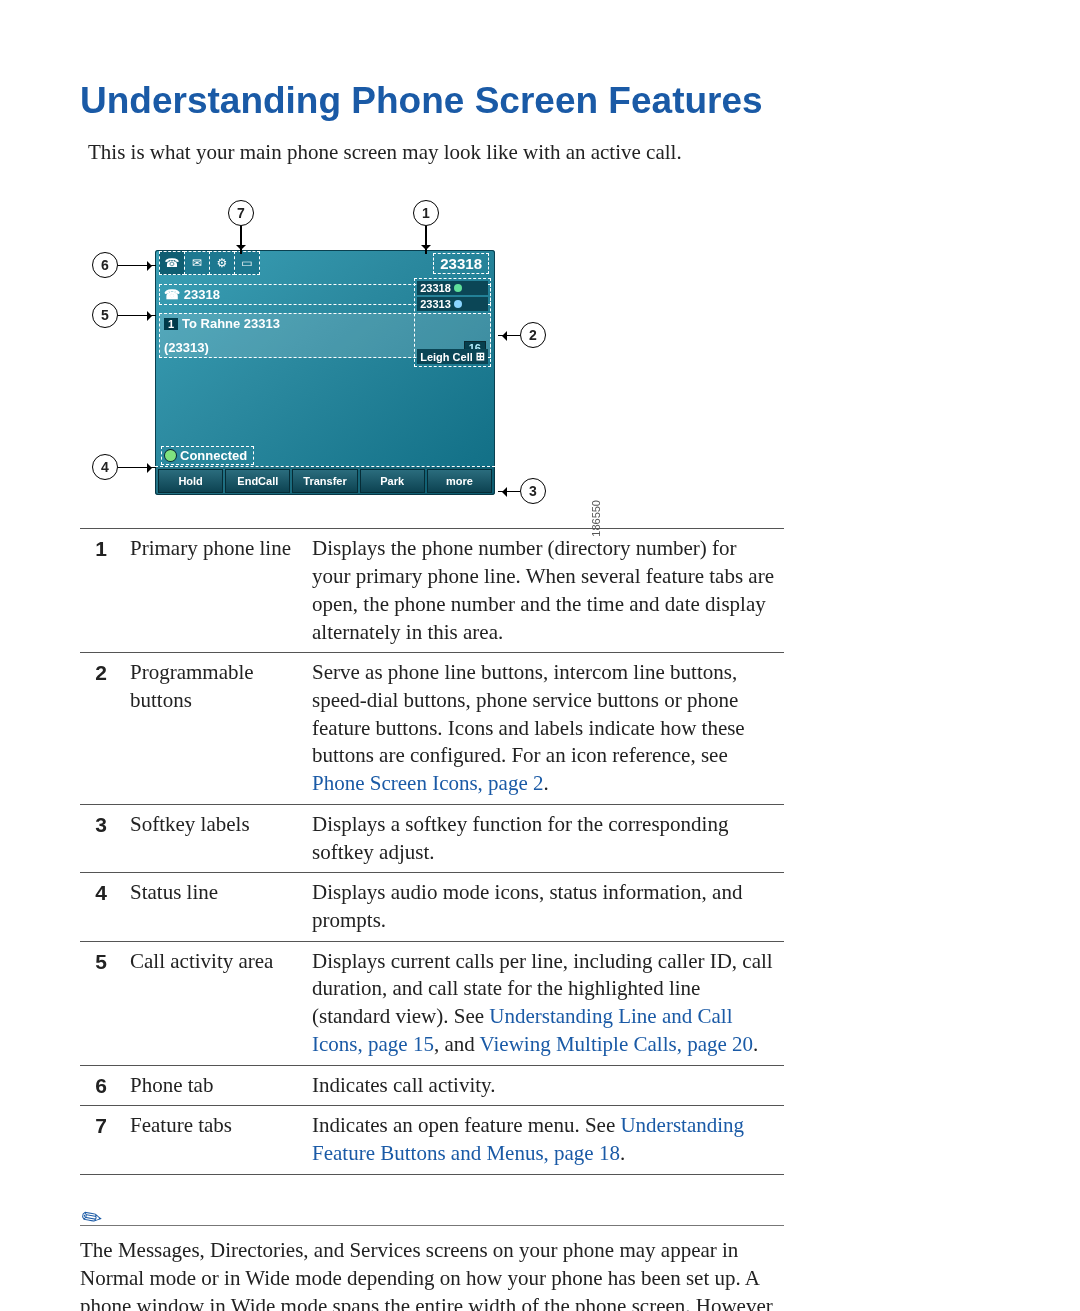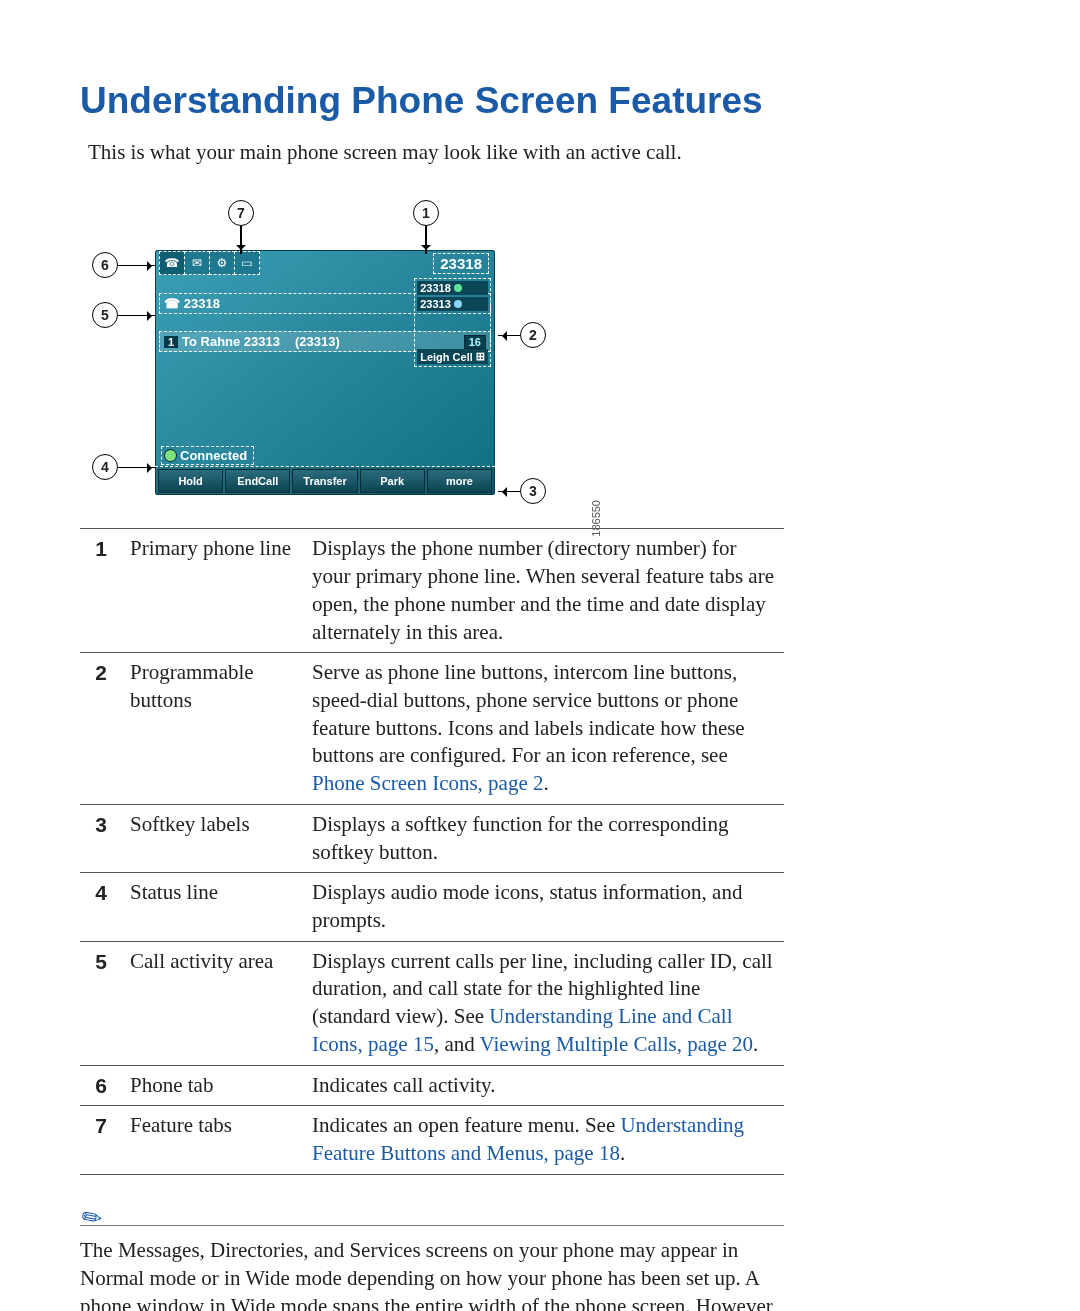--- a/index.html
+++ b/index.html
@@ -79,33 +79,33 @@
   }
   .ps-row {
     display:flex;
     align-items:center;
     color:#fff;
     font-family: Arial, sans-serif;
     font-size:13px;
     font-weight:bold;
   }
   .ps-main-line{
-    margin:17px 4px;
+    margin:8px 4px;
     border:1px dashed #fff;
     padding:2px 4px;
     justify-content:space-between;
   }
   .ps-call{
     margin:0 4px;
     background:rgba(255,255,255,0.15);
     border:1px dashed #fff;
     padding:2px 4px;
     align-items:flex-start;
   }
-  .ps-call .left{ display:flex; flex-direction:row; gap:15px;}
+  .ps-call .left{ display:flex; flex-direction:column; gap:9px;}
   .ps-call .idx{
     display:inline-block;
     background:#003a4a;
     color:#fff;
     width:14px; text-align:center;
     margin-right:4px;
     font-size:11px;
   }
   .ps-call .timer{
     margin-left:auto;
@@ -380,21 +380,21 @@
     <tr>
       <td class="num">2</td>
       <td class="name">Programmable buttons</td>
       <td>
         <span>Serve as phone line buttons, intercom line buttons, speed-dial buttons, phone service buttons or phone feature buttons. Icons and labels indicate how these buttons are configured. For an icon reference, see </span><a class="link">Phone Screen Icons, page 2</a><span>.</span>
       </td>
     </tr>
     <tr>
       <td class="num">3</td>
       <td class="name">Softkey labels</td>
-      <td>Displays a softkey function for the corresponding softkey button.</td>
+      <td>Displays a softkey function for the corresponding softkey adjust.</td>
     </tr>
     <tr>
       <td class="num">4</td>
       <td class="name">Status line</td>
       <td>Displays audio mode icons, status information, and prompts.</td>
     </tr>
     <tr>
       <td class="num">5</td>
       <td class="name">Call activity area</td>
       <td>

